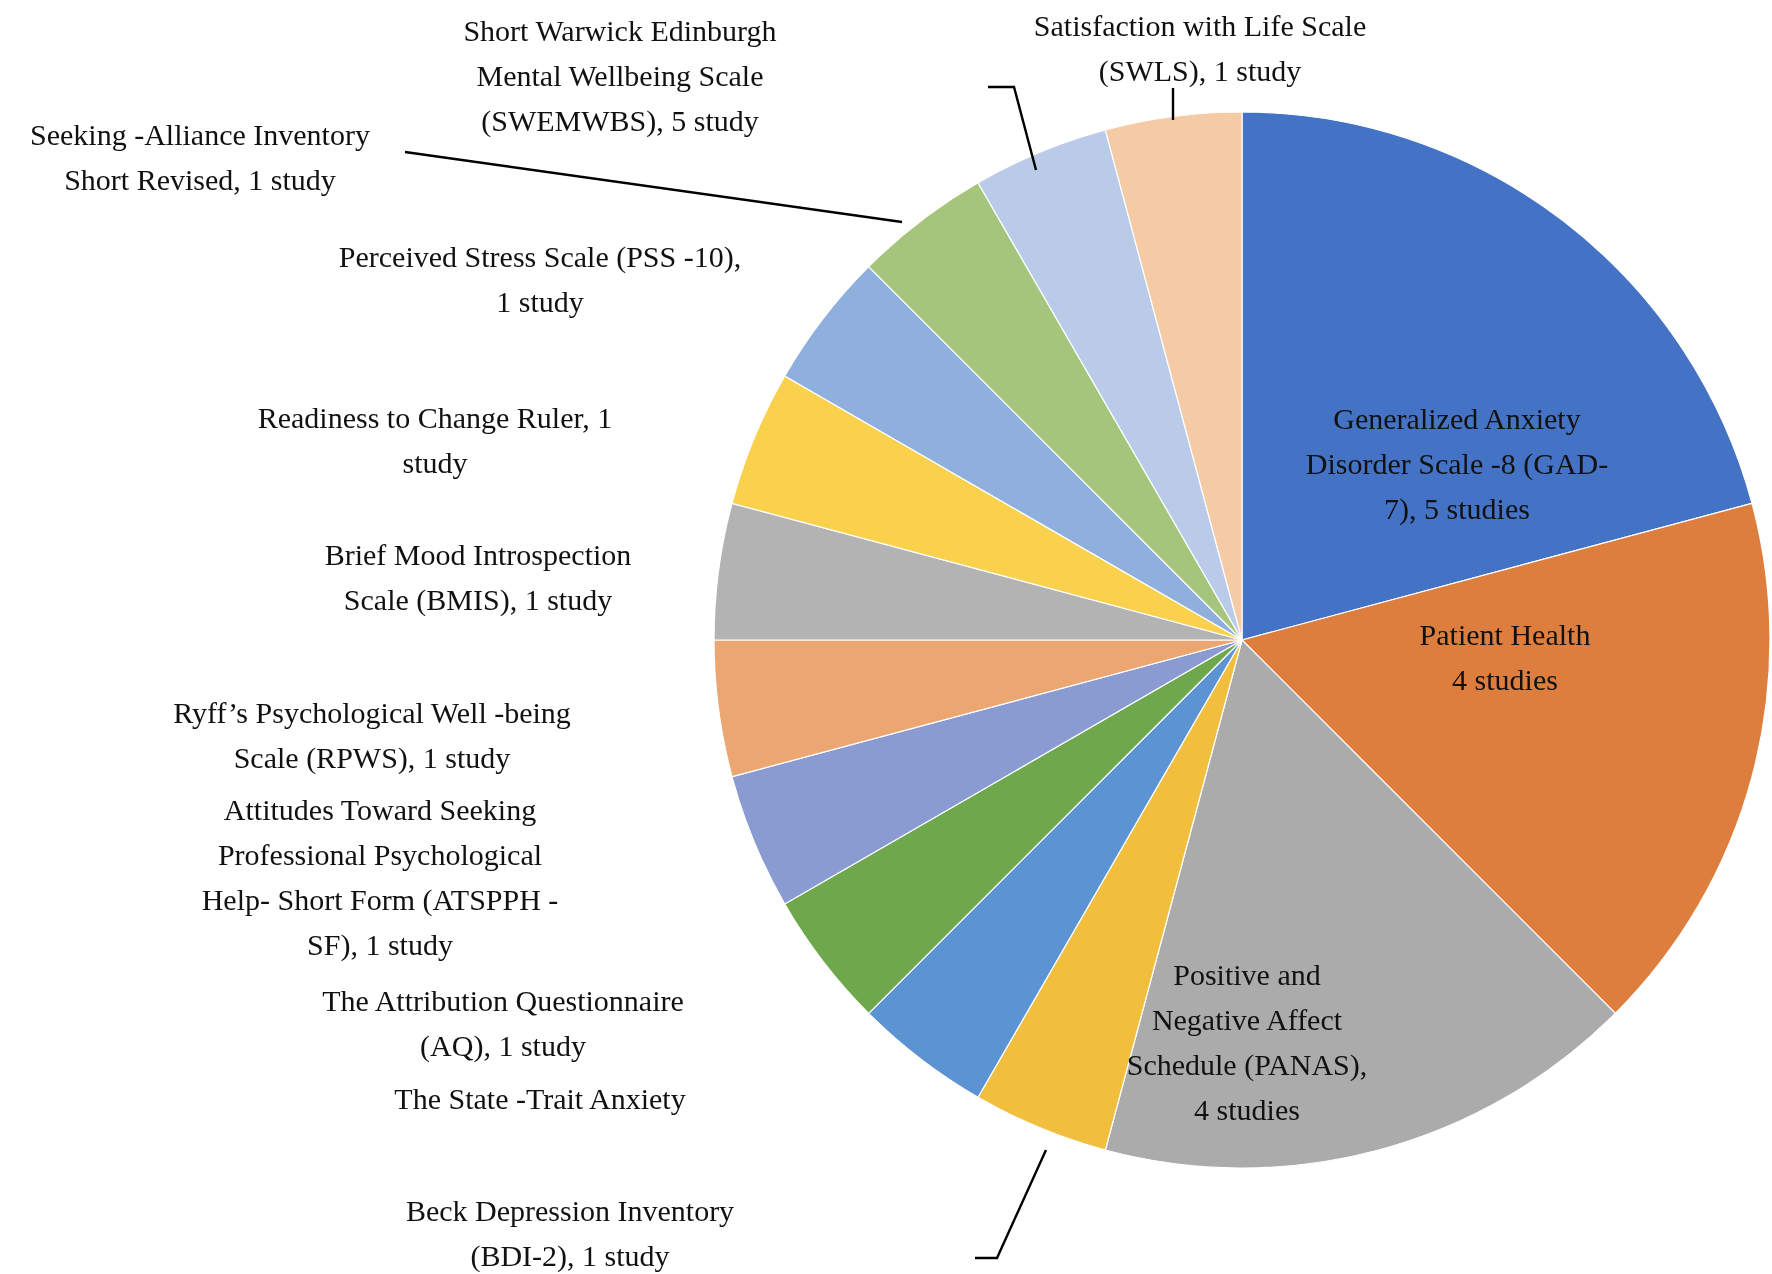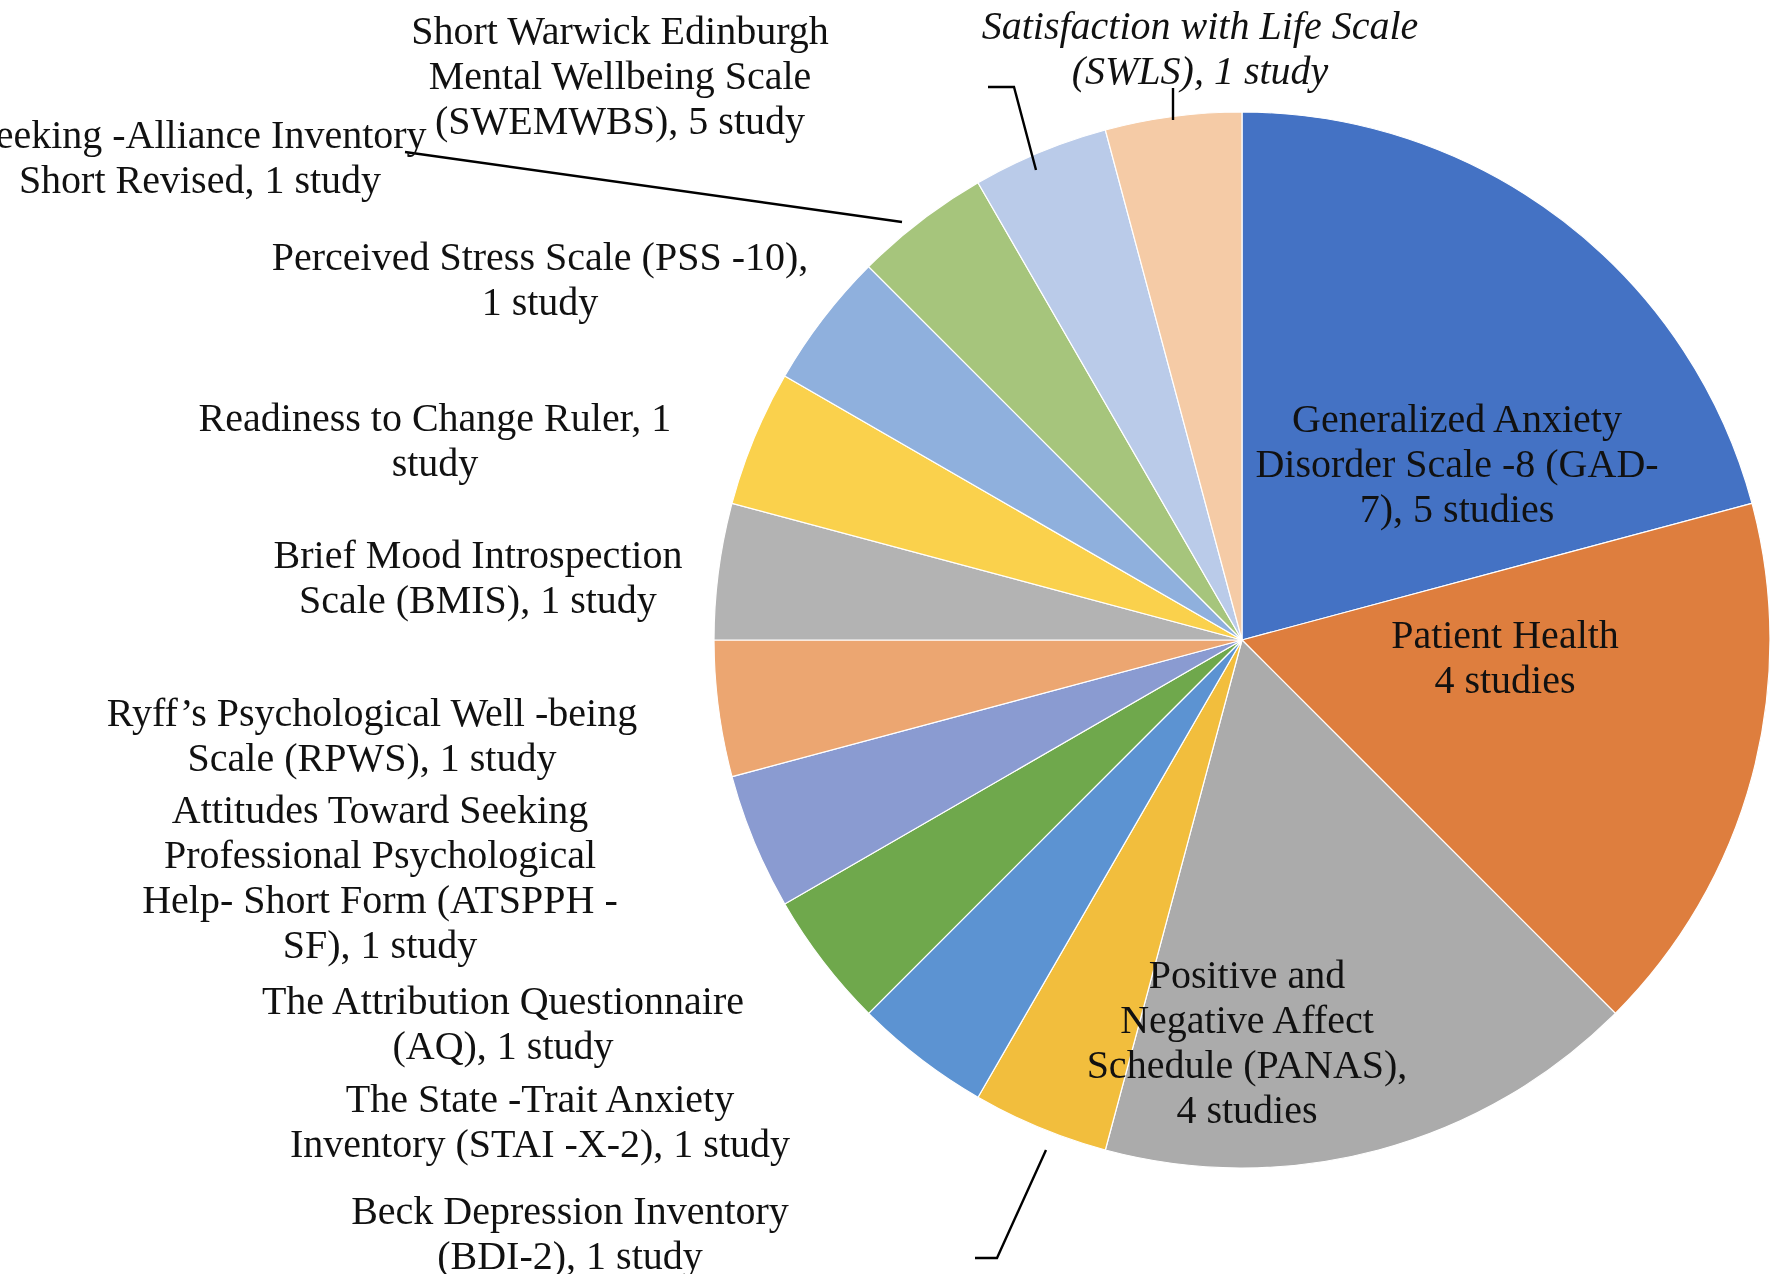--- a/index.html
+++ b/index.html
@@ -8,21 +8,21 @@
     width:1772px;height:1274px;
     background:#ffffff;
     overflow:hidden;
     font-family:"Liberation Serif","DejaVu Serif",serif;
   }
   #pie-svg{position:absolute;left:0;top:0;}
   .slice-label{
     position:absolute;
     transform:translateX(-50%);
     text-align:center;
-    font-size:40px;
+    font-size:30px;
     line-height:45px;
     color:#111111;
     white-space:nowrap;
   }
 </style>
 </head>
 <body>
 
 <div class="canvas">
   <svg id="pie-svg" width="1772" height="1274" viewBox="0 0 1772 1274">
@@ -60,21 +60,20 @@
         <div>Negative Affect</div>
         <div>Schedule (PANAS),</div>
         <div>4 studies</div>
       </div>
       <div class="slice-label" style="left: 570px; top: 1188px;">
         <div>Beck Depression Inventory</div>
         <div>(BDI-2), 1 study</div>
       </div>
       <div class="slice-label" style="left: 540px; top: 1076px;">
         <div>The State -Trait Anxiety</div>
-        <div>Inventory (STAI -X-2), 1 study</div>
       </div>
       <div class="slice-label" style="left: 503px; top: 978px;">
         <div>The Attribution Questionnaire</div>
         <div>(AQ), 1 study</div>
       </div>
       <div class="slice-label" style="left: 380px; top: 787px;">
         <div>Attitudes Toward Seeking</div>
         <div>Professional Psychological</div>
         <div>Help- Short Form (ATSPPH -</div>
         <div>SF), 1 study</div>
@@ -97,18 +96,18 @@
       </div>
       <div class="slice-label" style="left: 200px; top: 112px;">
         <div>Seeking -Alliance Inventory</div>
         <div>Short Revised, 1 study</div>
       </div>
       <div class="slice-label" style="left: 620px; top: 8px;">
         <div>Short Warwick Edinburgh</div>
         <div>Mental Wellbeing Scale</div>
         <div>(SWEMWBS), 5 study</div>
       </div>
-      <div class="slice-label" style="left: 1200px; top: 3px; font-style: italic;">
+      <div class="slice-label" style="left: 1200px; top: 3px;">
         <div>Satisfaction with Life Scale</div>
         <div>(SWLS), 1 study</div>
       </div>
     </div>
 </div>
 
 </body></html>

